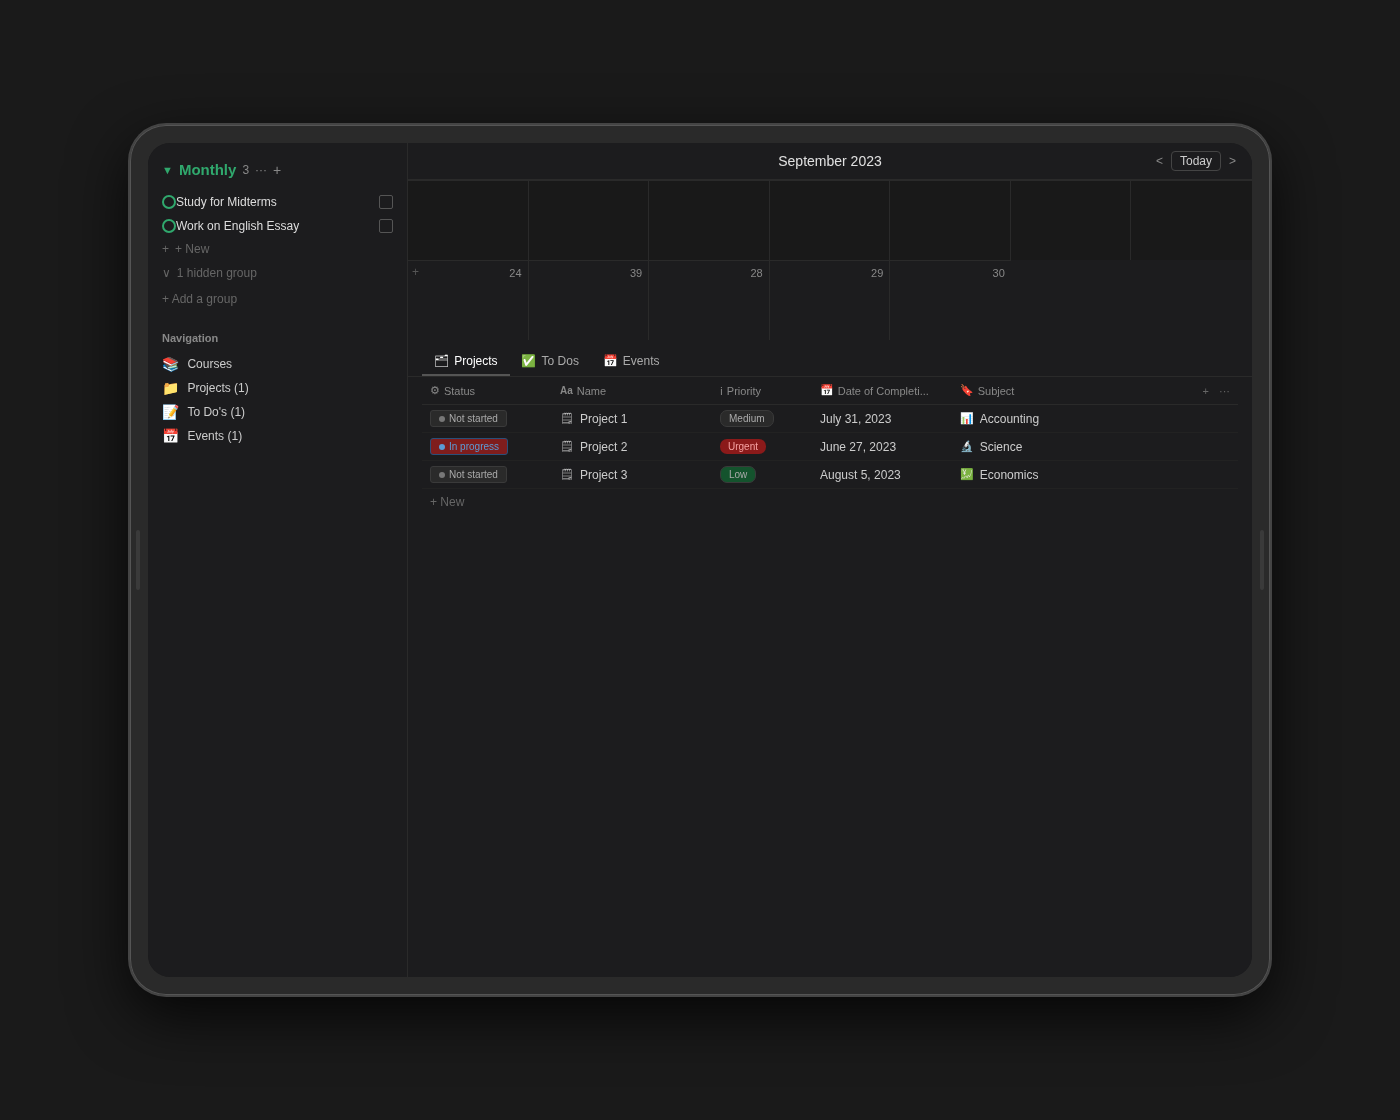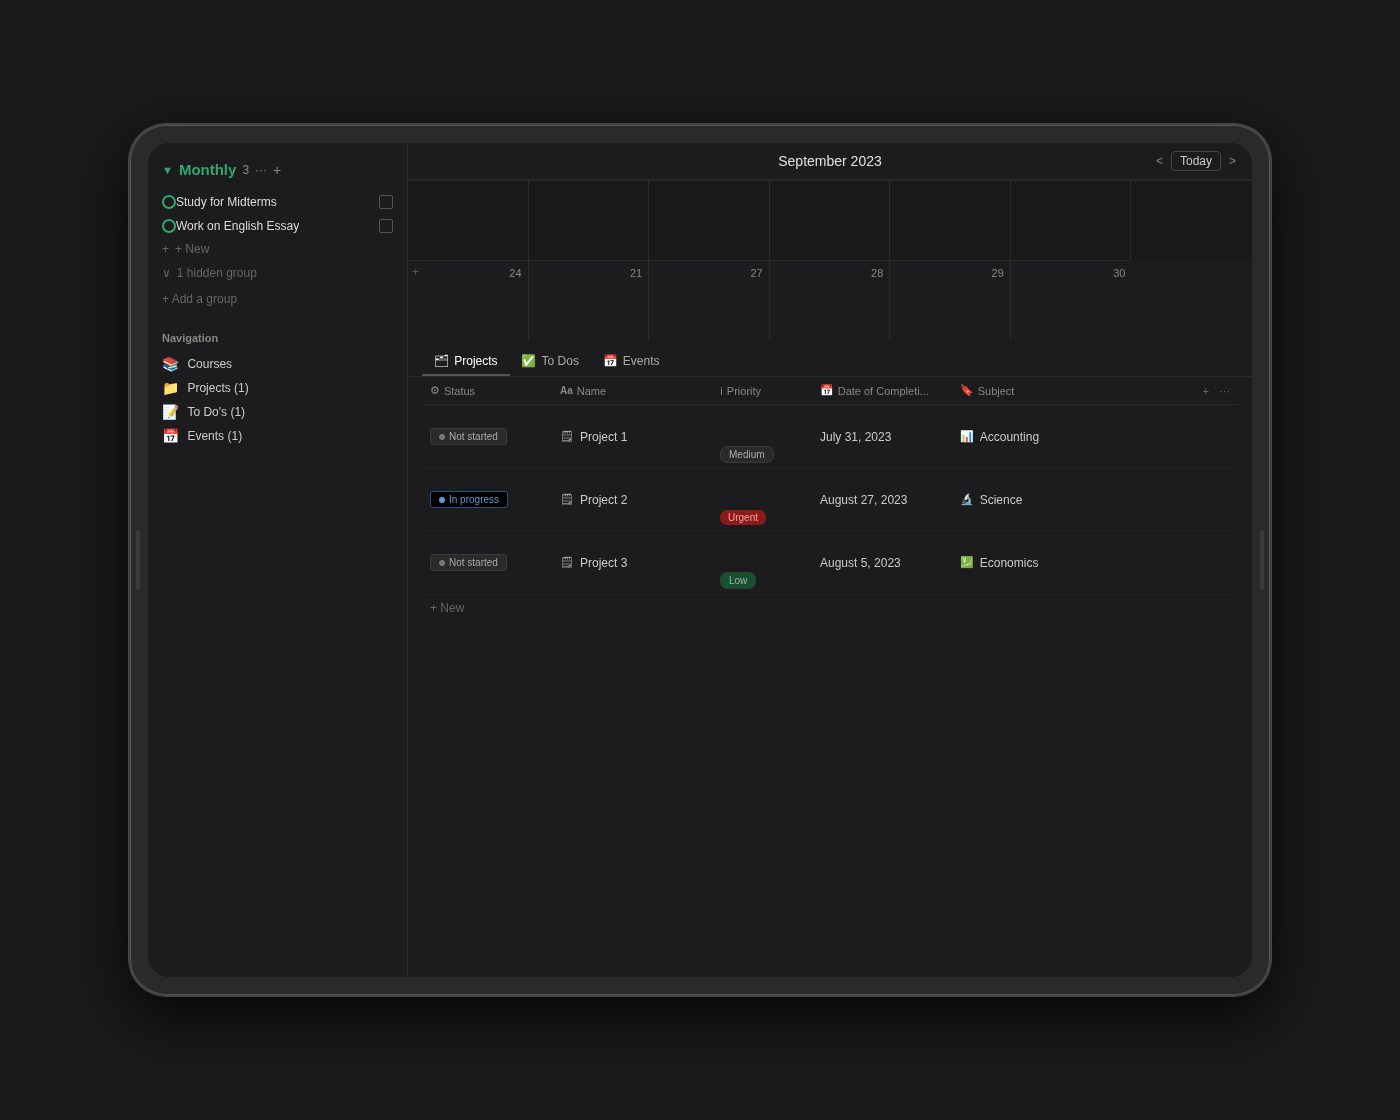--- a/index.html
+++ b/index.html
@@ -366,39 +366,38 @@
     }
 
     .status-dot-grey {
       width: 6px;
       height: 6px;
       border-radius: 50%;
       background: #777;
     }
 
     .status-in-progress {
-      background: #000000;
+      background: #7f1d1d;
       color: #5b9bd5;
       border: 1px solid #2a4f7a;
     }
 
     .status-dot-blue {
       width: 6px;
       height: 6px;
       border-radius: 50%;
       background: #5b9bd5;
     }
 
     .priority-badge {
       display: inline-block;
       padding: 2px 8px;
       border-radius: 7px;
       font-size: 10px;
       font-weight: 500;
-      margin-top: 36px;
     }
 
     .priority-medium {
       background: #2a2a2a;
       color: #aaa;
       border: 1px solid #3a3a3a;
     }
 
     .priority-urgent {
       background: #8b1a1a;
@@ -547,24 +546,21 @@
           <div class="calendar-cell prev-month"></div>
           <div class="calendar-cell prev-month"></div>
         </div>
 
         <div class="calendar-weeks">
           <div class="calendar-cell">
             <span class="cell-add">+</span>
             <div class="cell-number">24</div>
           </div>
           <div class="calendar-cell">
-            <div class="cell-number">21</div>
-          </div>
-          <div class="calendar-cell">
-            <div class="cell-number">27</div>
+            <div class="cell-number">39</div>
           </div>
           <div class="calendar-cell">
             <div class="cell-number">28</div>
           </div>
           <div class="calendar-cell">
             <div class="cell-number">29</div>
           </div>
           <div class="calendar-cell">
             <div class="cell-number">30</div>
           </div>
@@ -648,21 +644,21 @@
               </span>
             </div>
             <div class="td td-name">
               <span class="file-icon">🗒</span>
               <span>Project 2</span>
             </div>
             <div class="td td-priority">
               <span class="priority-badge priority-urgent">Urgent</span>
             </div>
             <div class="td td-date">
-              <span>August 27, 2023</span>
+              <span>June 27, 2023</span>
             </div>
             <div class="td td-subject">
               <span class="subject-icon">🔬</span>
               <span>Science</span>
             </div>
           </div>
 
           <div class="table-row-data">
             <div class="td td-status">
               <span class="status-badge status-not-started">

